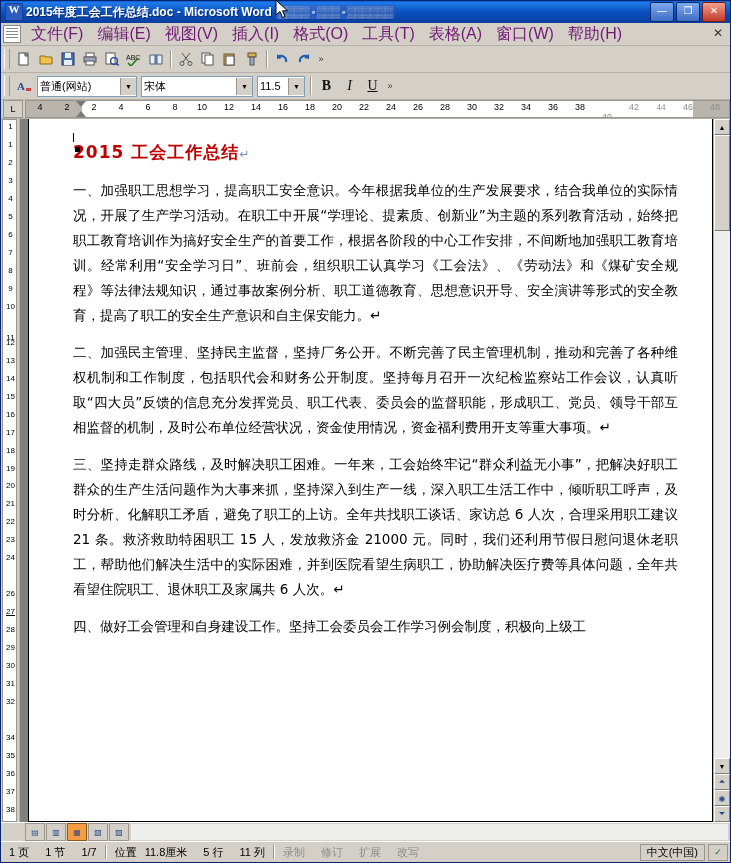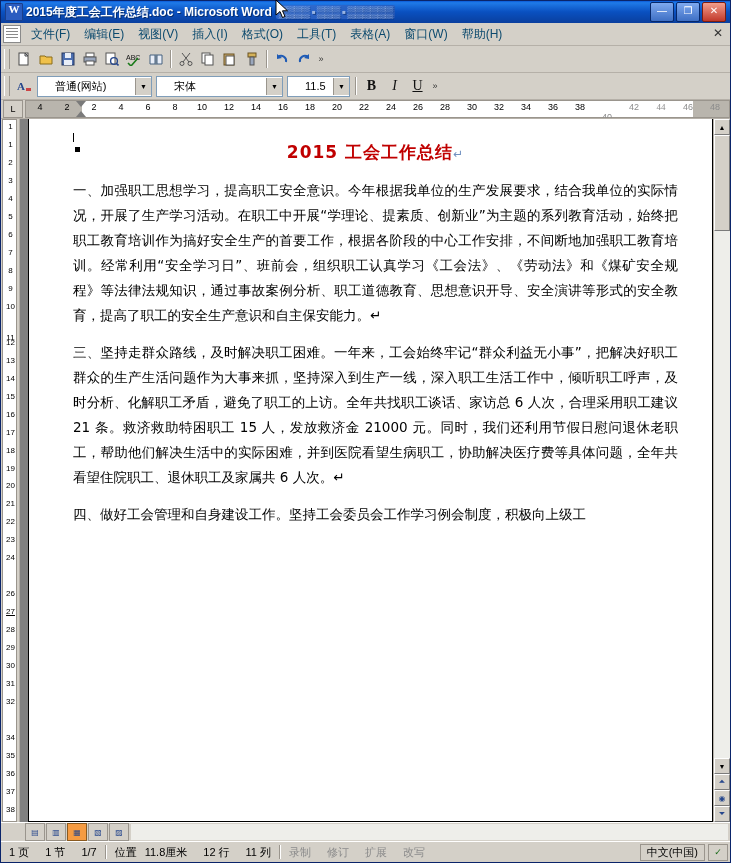--- a/index.html
+++ b/index.html
@@ -65,21 +65,21 @@
   }
   .menu-doc-icon{
     width:16px;height:16px;margin-right:3px;
     border:1px solid #8a8a8a;background:#fff;position:relative;
   }
   .menu-doc-icon:after{
     content:"";position:absolute;left:2px;top:2px;right:2px;height:1px;
     background:#8a8a8a;box-shadow:0 3px 0 #8a8a8a,0 6px 0 #8a8a8a,0 9px 0 #8a8a8a;
   }
   .menu-item{
-    padding:3px 7px;font-size:12px;color:#0c4a6e;white-space:nowrap;
+    padding:3px 7px;font-size:16px;color:#701a75;white-space:nowrap;
   }
   .menubar .menu-close{
     position:absolute;right:4px;top:3px;width:16px;height:16px;
     text-align:center;line-height:15px;font-size:12px;color:#333;
   }
   
   .toolbar{
     height:26px;display:flex;align-items:center;
     background:#d4d0c8;border-bottom:1px solid #b5b0a8;
     padding-left:2px;flex:0 0 auto;
@@ -97,21 +97,21 @@
   }
   .tb-btn svg{display:block;}
   .tb-sep{width:1px;height:18px;background:#9a958d;border-right:1px solid #fff;margin:0 3px;flex:0 0 auto;}
   .tb-more{
     width:12px;height:22px;display:flex;align-items:center;justify-content:center;
     font-size:9px;color:#333;flex:0 0 auto;
   }
   .combo{
     height:19px;border:1px solid #7f9db9;background:#fff;
     display:flex;align-items:center;justify-content:space-between;
-    font-size:11px;padding-left:17px;margin:0 2px;flex:0 0 auto;
+    font-size:11px;padding-left:2px;margin:0 2px;flex:0 0 auto;
   }
   .combo .arrow{
     width:15px;height:17px;background:#d4d0c8;border-left:1px solid #9a958d;
     display:flex;align-items:center;justify-content:center;font-size:7px;color:#000;
   }
   .style-combo{width:96px;}
   .font-combo{width:108px;}
   .size-combo{width:44px;}
   .fmt-btn{
     width:23px;height:22px;display:flex;align-items:center;justify-content:center;
@@ -166,21 +166,21 @@
   .page{
     position:absolute;left:8px;top:0;right:0;bottom:0;
     background:#fff;border:1px solid #000;border-top:none;
     overflow:hidden;
   }
   .page-inner{
     padding:14px 34px 0 44px;
     font-family:"DejaVu Sans","Liberation Sans",sans-serif;
   }
   .doc-title{
-    text-align:center;color:#c00000;font-weight:bold;font-size:17px;
+    text-align:left;color:#c00000;font-weight:bold;font-size:17px;
     letter-spacing:1px;margin:8px 0 14px 0;
     font-family:"DejaVu Sans","Liberation Sans",sans-serif;
   }
   .pilcrow{color:#7090c0;font-size:12px;font-weight:normal;}
   .para{
     font-size:13.5px;line-height:25px;color:#000;margin:0 0 12px 0;
     text-align:justify;
   }
   .bullet-mark{
     position:absolute;left:46px;top:28px;width:5px;height:5px;background:#000;
@@ -472,20 +472,21 @@
 
     <div class="doc-scroll">
       <div class="page">
         <div class="bullet-mark"></div>
         <div class="corner-mark" style="left:44px;top:14px;"></div>
         <div class="page-inner">
           <div class="doc-title">
             <span>2015 工会工作总结</span><span class="pilcrow">↵</span>
           </div>
           <p class="para">一、加强职工思想学习，提高职工安全意识。今年根据我单位的生产发展要求，结合我单位的实际情况，开展了生产学习活动。在职工中开展“学理论、提素质、创新业”为主题的系列教育活动，始终把职工教育培训作为搞好安全生产的首要工作，根据各阶段的中心工作安排，不间断地加强职工教育培训。经常利用“安全学习日”、班前会，组织职工认真学习《工会法》、《劳动法》和《煤矿安全规程》等法律法规知识，通过事故案例分析、职工道德教育、思想意识开导、安全演讲等形式的安全教育，提高了职工的安全生产意识和自主保安能力。↵</p>
+          <p class="para">二、加强民主管理、坚持民主监督，坚持厂务公开。不断完善了民主管理机制，推动和完善了各种维权机制和工作制度，包括职代会和财务公开制度。坚持每月召开一次纪检监察站工作会议，认真听取“四大员”反馈的信息充分发挥党员、职工代表、委员会的监督职能，形成职工、党员、领导干部互相监督的机制，及时公布单位经营状况，资金使用情况，资金福利费用开支等重大事项。↵</p>
           <p class="para">三、坚持走群众路线，及时解决职工困难。一年来，工会始终牢记“群众利益无小事”，把解决好职工群众的生产生活问题作为大事来抓，坚持深入到生产一线，深入职工生活工作中，倾听职工呼声，及时分析、化解职工矛盾，避免了职工的上访。全年共找职工谈话、家访总 6 人次，合理采用职工建议 21 条。救济救助特困职工 15 人，发放救济金 21000 元。同时，我们还利用节假日慰问退休老职工，帮助他们解决生活中的实际困难，并到医院看望生病职工，协助解决医疗费等具体问题，全年共看望住院职工、退休职工及家属共 6 人次。↵</p>
           <p class="para">四、做好工会管理和自身建设工作。坚持工会委员会工作学习例会制度，积极向上级工</p>
         </div>
       </div>
     </div>
 
     <div class="vscroll">
       <div class="sb-btn">▲</div>
       <div class="sb-track">
         <div class="sb-thumb"></div>
@@ -508,21 +509,21 @@
     <div class="hscroll"></div>
   </div>
 
   <div class="statusbar">
     <div class="st-cell">1 页</div>
     <div class="st-cell">1 节</div>
     <div class="st-cell">1/7</div>
     <div class="st-sep"></div>
     <div class="st-cell">位置</div>
     <div class="st-cell" style="padding-left:0">11.8厘米</div>
-    <div class="st-cell">12 行</div>
+    <div class="st-cell">5 行</div>
     <div class="st-cell">11 列</div>
     <div class="st-sep"></div>
     <div class="st-cell st-dim">录制</div>
     <div class="st-cell st-dim">修订</div>
     <div class="st-cell st-dim">扩展</div>
     <div class="st-cell st-dim">改写</div>
     <div class="st-ime">
       <div class="ime-box">中文(中国)</div>
       <div class="ime-ic">✓</div>
     </div>

